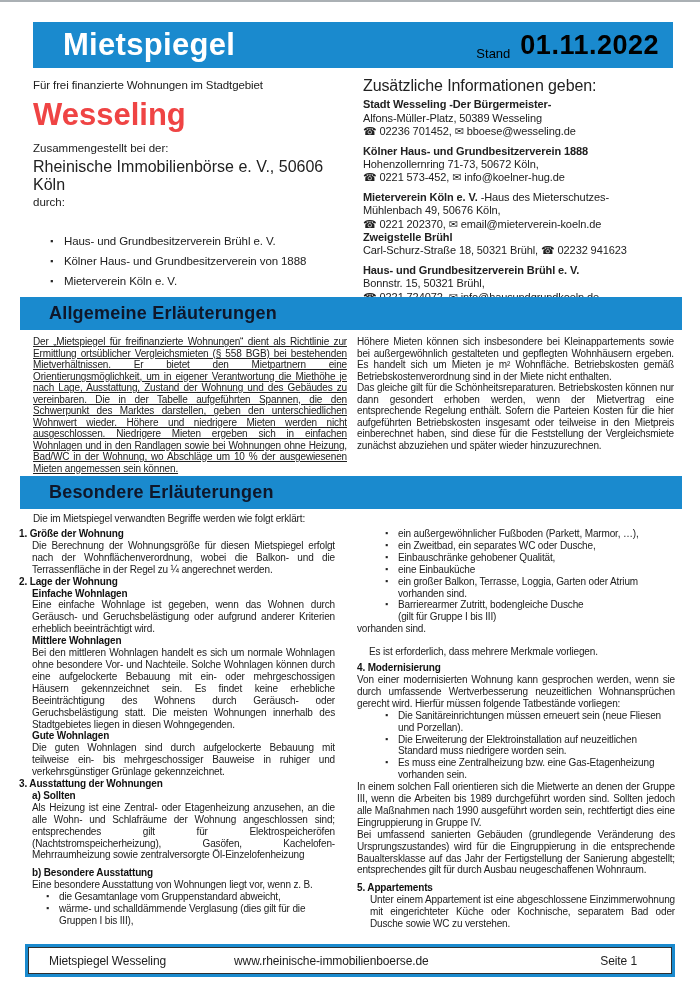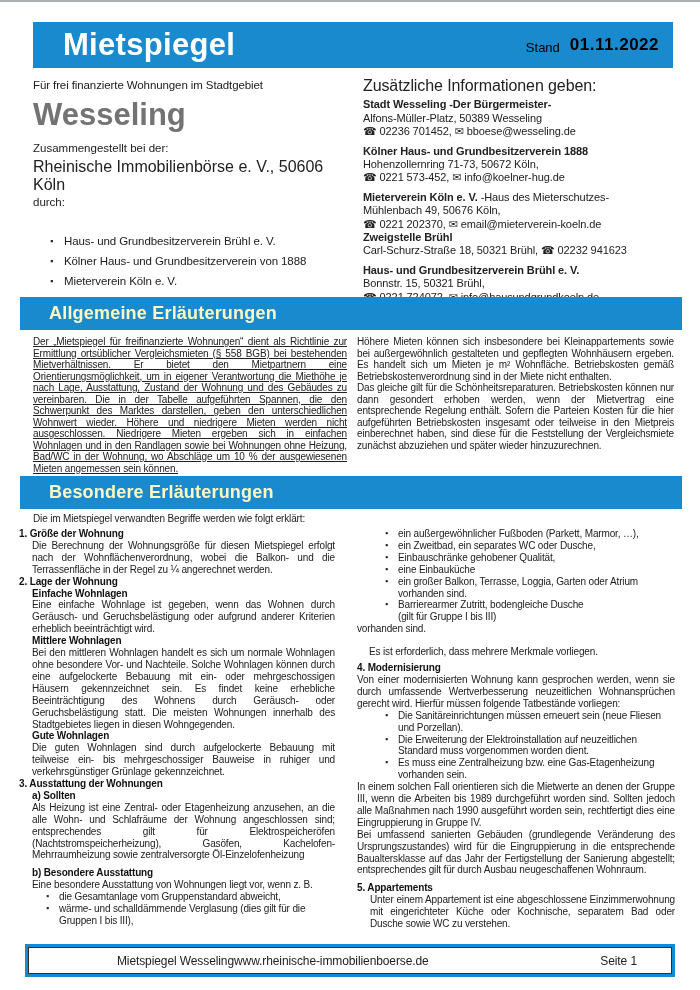--- a/index.html
+++ b/index.html
@@ -5,44 +5,44 @@
   html,body { margin:0; padding:0; }
   body { width:700px; height:990px; background:#ffffff; font-family:"Liberation Sans", sans-serif; color:#212121; }
   .page { position:relative; width:700px; height:990px; background:#ffffff; overflow:hidden; }
   .top-line { position:absolute; top:0; left:0; width:700px; height:2px; background:#aab0b4; }
 
   
   .banner-main { position:absolute; left:33px; top:22px; width:640px; height:46px; background:#1a8ace; display:flex; align-items:center; }
   .doc-title { color:#ffffff; font-weight:bold; font-size:31px; margin-left:30px; letter-spacing:0.3px; }
   .stand-wrap { margin-left:auto; margin-right:14px; display:flex; align-items:flex-end; color:#000000; }
   .stand-label { font-size:13px; margin-right:10px; }
-  .stand-date { font-size:17px; font-weight:bold; letter-spacing:0.5px; }
+  .stand-date { font-size:27px; font-weight:bold; letter-spacing:0.5px; }
 
   
   .col-left-top { position:absolute; left:33px; top:79px; width:318px; }
   .subtitle { font-size:11.5px; letter-spacing:-0.1px; }
-  .city { font-size:31px; font-weight:bold; margin-top:6px; color:#737373; }
+  .city { font-size:31px; font-weight:bold; margin-top:6px; color:#ef4444; }
   .compiled-label { font-size:11.5px; margin-top:9px; }
   .compiled-org { font-size:16px; margin-top:4px; }
   .compiled-by { font-size:11.5px; margin-top:2px; }
   .members { margin-top:27px; }
   .member { display:flex; font-size:11.5px; margin-bottom:7px; letter-spacing:-0.1px; }
   .member .blt { flex:0 0 14px; margin-left:17px; font-size:9px; line-height:13px; }
   .member .btxt { flex:1; }
 
   
   .col-right-top { position:absolute; left:363px; top:79px; width:312px; font-size:11px; line-height:13.4px; letter-spacing:-0.1px; }
   .contacts-heading { font-size:16px; margin-bottom:3px; }
   .contact { margin-top:6px; }
   .cname { font-weight:bold; }
   .icon-glyph { font-size:11px; }
 
   
   .banner-section { position:absolute; left:20px; width:662px; height:33px; background:#1a8ace; display:flex; align-items:center; }
-  .banner-section .stitle { color:#fef9c3; font-weight:bold; font-size:18px; margin-left:29px; letter-spacing:0.2px; }
+  .banner-section .stitle { color:#0f172a; font-weight:bold; font-size:18px; margin-left:29px; letter-spacing:0.2px; }
   #allg-banner { top:297px; }
   #bes-banner { top:476px; }
 
   
   .allg-col { position:absolute; top:336px; font-size:10px; line-height:11.5px; text-align:justify; letter-spacing:-0.15px; }
   #allg-left { left:33px; width:314px;text-decoration:underline; }
   #allg-right { left:357px; width:317px; }
 
   
   .bes-intro { position:absolute; left:33px; top:513px; width:330px; font-size:10px; letter-spacing:-0.15px; }
@@ -61,21 +61,21 @@
   .indent-sm .blt { margin-left:14px; }
   .indent-lg .blt { margin-left:28px; }
   .b6line2 { padding-left:41px; }
   .note-indent { padding-left:12px; margin-top:11px; }
   .sec-flush { padding-left:0; }
   .sec-flush .sec-head { text-indent:0; }
 
   
   .footer { position:absolute; left:25px; top:944px; width:650px; height:33px; border:3px solid #1a8ace; box-sizing:border-box; background:#fff; }
   .footer-inner { position:absolute; left:0; top:0; right:0; bottom:0; border:1px solid #2e2e2e; display:flex; align-items:center; font-size:12px; letter-spacing:-0.1px; }
-  .f-left { margin-left:20px; width:185px;text-align:right; }
+  .f-left { margin-left:20px; width:185px; }
   .f-center { flex:1; }
   .f-right { margin-right:34px;text-align:center; }
 </style>
 </head>
 <body>
 
 <div class="page">
   <div class="top-line"></div>
 
   <div class="banner-main">
@@ -246,21 +246,21 @@
 
     <div class="sec sec-flush gap4">
       <div class="sec-head"><span>4.</span> <span>Modernisierung</span></div>
       <div class="sec-body">Von einer modernisierten Wohnung kann gesprochen werden, wenn sie durch umfassende Wertverbesserung neuzeitlichen Wohnansprüchen gerecht wird. Hierfür müssen folgende Tatbestände vorliegen:</div>
       <div class="bullet-row indent-lg">
           <span class="blt">▪</span>
           <span class="btxt">Die Sanitäreinrichtungen müssen erneuert sein (neue Fliesen und Porzellan).</span>
         </div>
       <div class="bullet-row indent-lg">
           <span class="blt">▪</span>
-          <span class="btxt">Die Erweiterung der Elektroinstallation auf neuzeitlichen Standard muss vorgenommen worden dient.</span>
+          <span class="btxt">Die Erweiterung der Elektroinstallation auf neuzeitlichen Standard muss niedrigere worden sein.</span>
         </div>
       <div class="bullet-row indent-lg">
           <span class="blt">▪</span>
           <span class="btxt">Es muss eine Zentralheizung bzw. eine Gas-Etagenheizung vorhanden sein.</span>
         </div>
       <div class="sec-body">In einem solchen Fall orientieren sich die Mietwerte an denen der Gruppe III, wenn die Arbeiten bis 1989 durchgeführt worden sind. Sollten jedoch alle Maßnahmen nach 1990 ausgeführt worden sein, rechtfertigt dies eine Eingruppierung in Gruppe IV.</div>
       <div class="sec-body">Bei umfassend sanierten Gebäuden (grundlegende Veränderung des Ursprungszustandes) wird für die Eingruppierung in die entsprechende Baualtersklasse auf das Jahr der Fertigstellung der Sanierung abgestellt; entsprechendes gilt für durch Ausbau neugeschaffenen Wohnraum.</div>
     </div>
 
     <div class="sec gap6">

